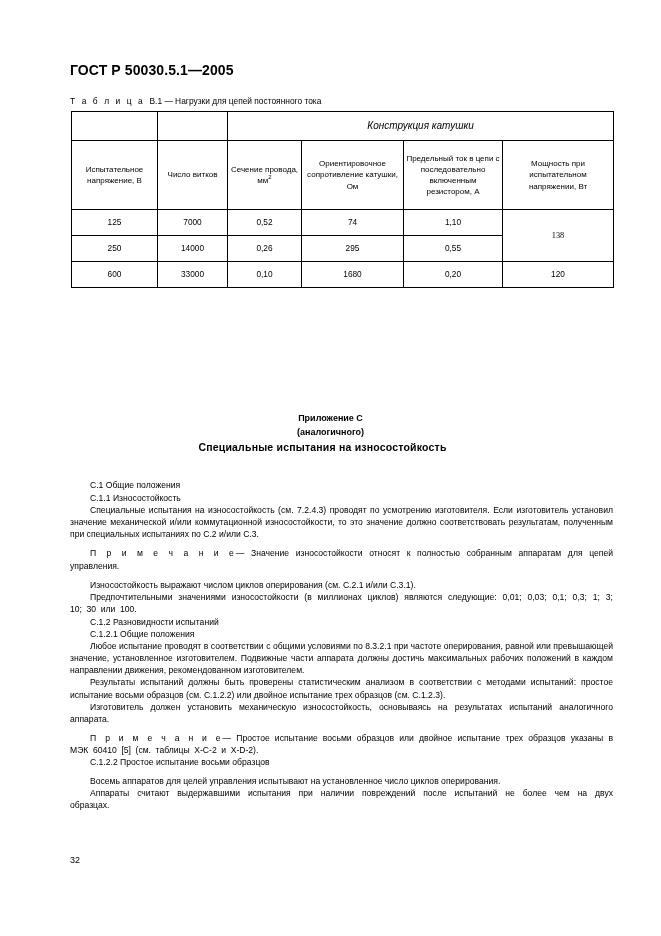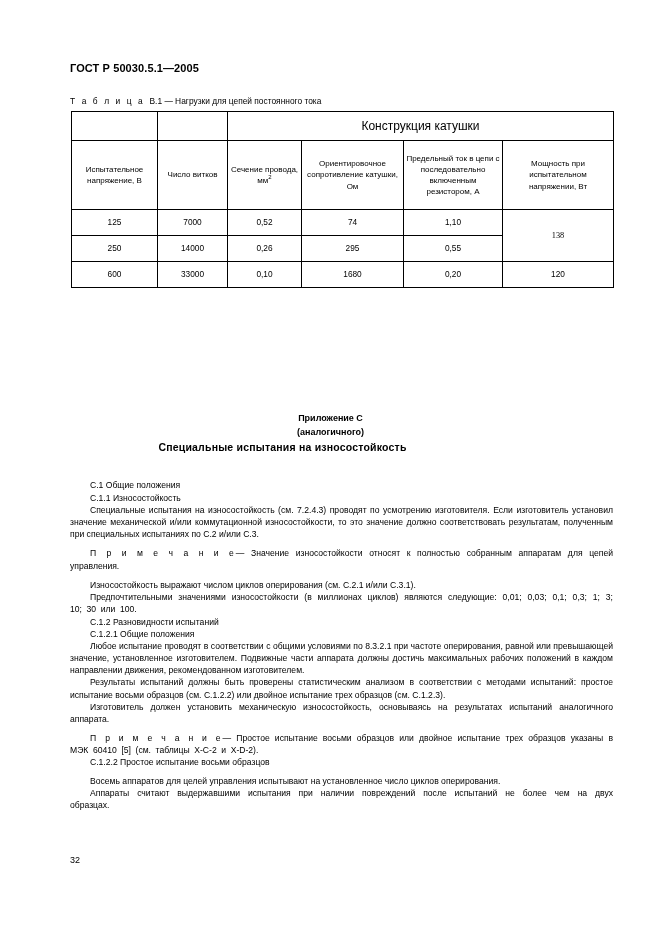--- a/index.html
+++ b/index.html
@@ -23,21 +23,21 @@
     width: 661px;
     height: 936px;
     overflow: hidden;
   }
 
   
   .doc-header {
     position: absolute;
     left: 70px;
     top: 62px;
-    font-size: 11px;
+    font-size: 14px;
     font-weight: bold;
     letter-spacing: 0.1px;
   }
 
   
   .table-caption {
     position: absolute;
     left: 70px;
     top: 96px;
     font-size: 8.4px;
@@ -62,22 +62,23 @@
   table.data-table td {
     border: 1px solid #000;
     text-align: center;
     vertical-align: middle;
     font-size: 8px;
     line-height: 1.38;
     padding: 2px 2px;
   }
   table.data-table td.grouphead {
     height: 24px;
-    font-size: 12px;
+    font-size: 10px;
     border-bottom: 1px solid #000;
+    font-style: italic;
   }
   table.data-table td.blankcorner {
     border-bottom: none;
     border-top: 1px solid #000;
     border-left: 1px solid #000;
     border-right: 1px solid #000;
   }
   table.data-table td.colhead {
     height: 64px;
     font-size: 8px;
@@ -111,20 +112,21 @@
 
   .appendix-title {
     position: absolute;
     left: 0;
     top: 441px;
     width: 565px;
     text-align: center;
     font-size: 10.5px;
     font-weight: bold;
     letter-spacing: 0.2px;
+    padding-left: 40px;
   }
 
   
   .body {
     position: absolute;
     left: 70px;
     top: 478px;
     width: 543px;
     font-size: 8.6px;
     line-height: 12.1px;

